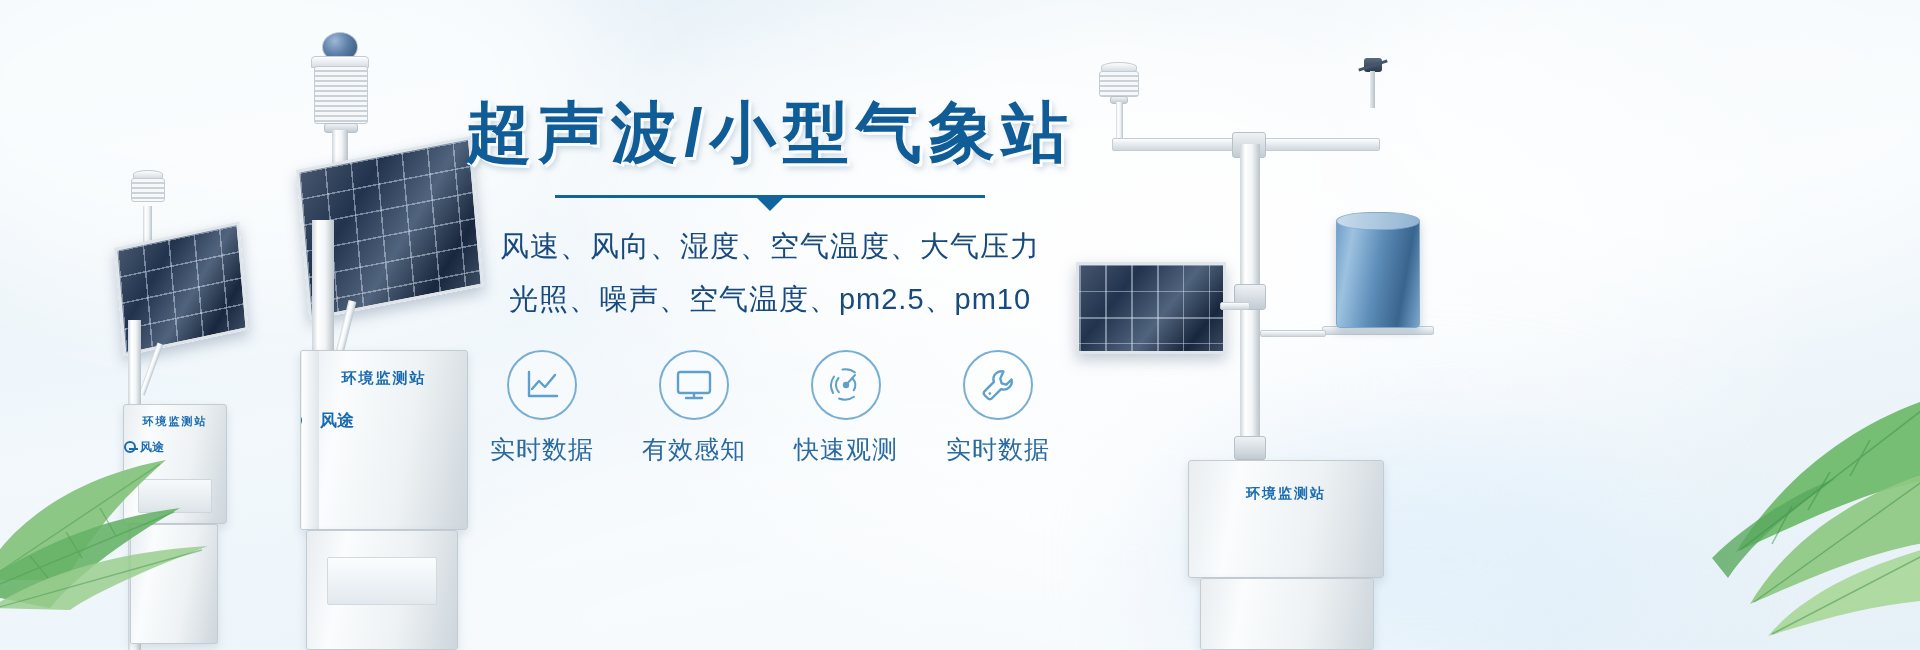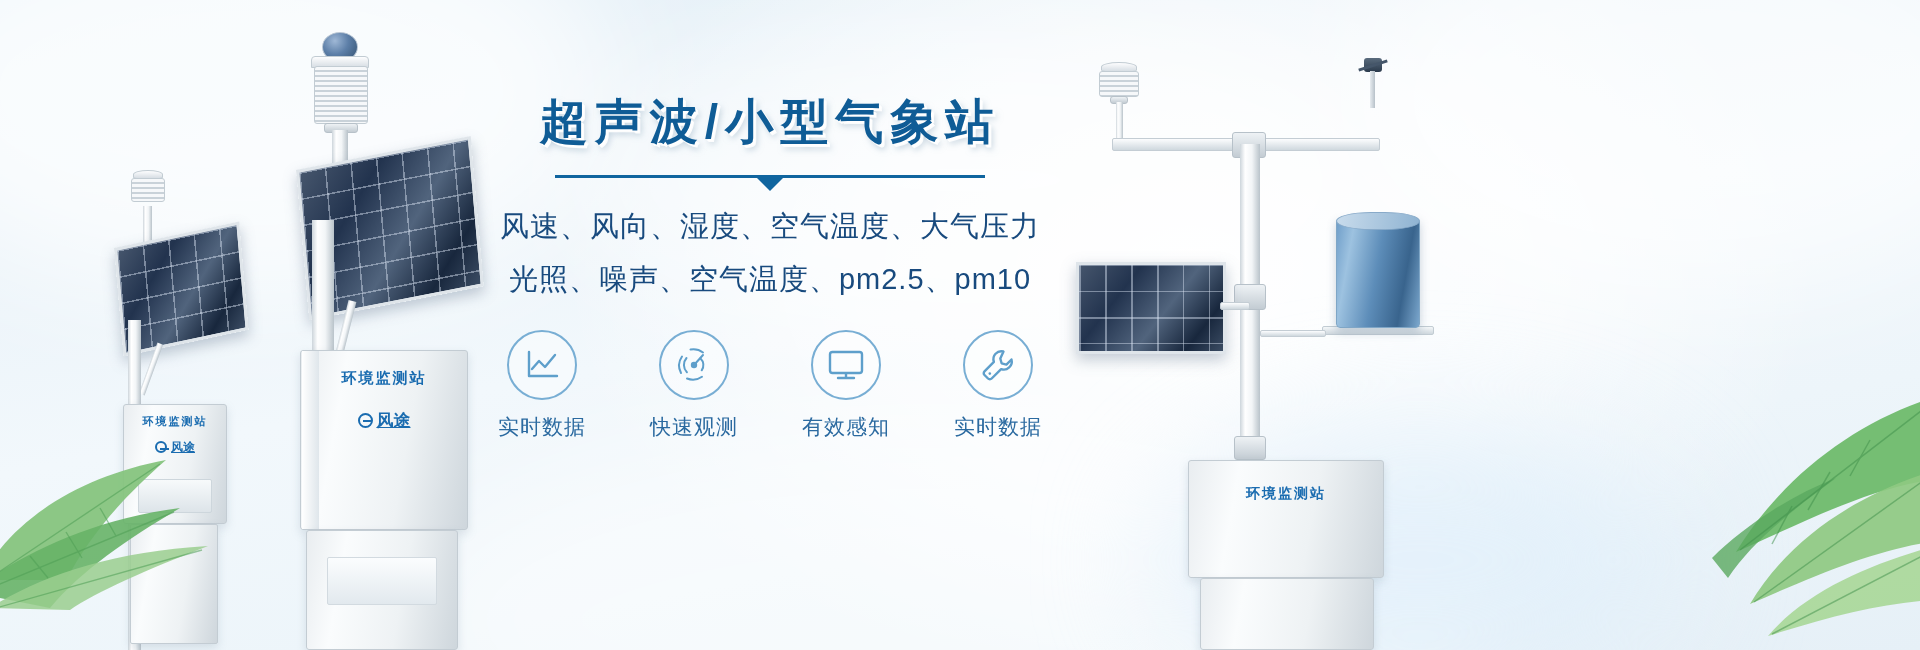--- a/index.html
+++ b/index.html
@@ -22,21 +22,21 @@
   .h2 { right:-120px; top:-100px; width:700px; height:400px; background:rgba(255,255,255,0.6); }
   .h3 { left:380px; bottom:-180px; width:1100px; height:420px; background:rgba(255,255,255,0.55); }
   .h4 { left:560px; top:30px; width:820px; height:300px; background:rgba(255,255,255,0.5); }
   .h5 { right:240px; bottom:-40px; width:520px; height:260px; background:rgba(226,240,250,0.85); }
 
   
   #center {
     position:absolute; left:440px; top:96px; width:660px; text-align:center; z-index:40;
   }
   #title {
-    font-size:48px; font-weight:bold; letter-spacing:7px;
+    font-size:66px; font-weight:bold; letter-spacing:7px;
     color:#0f5c96;
     text-shadow:
       2px 2px 0 #ffffff, 3px 3px 0 rgba(255,255,255,0.9),
       4px 5px 6px rgba(150,175,195,0.55);
     line-height:1.1; white-space:nowrap;
   }
   #divider-wrap { position:relative; width:430px; margin:26px auto 0; height:16px; }
   #divider-line { width:100%; height:3px; background:#10659f; }
   #divider-arrow {
     position:absolute; left:50%; top:3px; transform:translateX(-50%);
@@ -53,21 +53,21 @@
   #features {
     display:flex; justify-content:center; gap:42px; margin-top:30px;
   }
   .feature { width:110px; text-align:center; }
   .f-circle {
     width:70px; height:70px; margin:0 auto; border-radius:50%;
     border:2px solid #78aed4; display:flex; align-items:center; justify-content:center;
     background:rgba(255,255,255,0.35);
   }
   .f-label {
-    margin-top:13px; font-size:21px; color:#2b6aa0; letter-spacing:1px; white-space:nowrap;
+    margin-top:13px; font-size:25px; color:#2b6aa0; letter-spacing:1px; white-space:nowrap;
   }
 
   
   .leaf { position:absolute; z-index:30; pointer-events:none; }
   #leaf-left  { left:-30px; bottom:40px; }
   #leaf-right { right:-10px; bottom:10px; }
 
   
   .station { position:absolute; z-index:20; }
   .pole { position:absolute; background:linear-gradient(90deg,#cdd5db 0%,#ffffff 26%,#f2f5f7 60%,#b9c3ca 100%); }
@@ -75,22 +75,22 @@
     position:absolute;
     background:linear-gradient(100deg,#e9edf0 0%,#fafcfd 24%,#eef2f4 62%,#ced6dc 100%);
     border:1px solid #c3ccd3; border-radius:3px;
     box-shadow:0 4px 10px rgba(120,140,160,0.22);
   }
   .box-label {
     position:absolute; left:0; right:0; text-align:center;
     color:#1a6cb0; font-weight:bold; letter-spacing:2px;
   }
   .brand {
-    position:absolute; left:0; right:0; text-align:center;
-    color:#1a6cb0; font-weight:bold; white-space:nowrap;text-decoration:underline;
+    position:absolute; left:0; right:0; text-align:left;
+    color:#1a6cb0; font-weight:bold; white-space:nowrap;
   }
   .brand .mark {
     display:inline-block; width:15px; height:15px; border-radius:50%;
     border:2px solid #1a6cb0; vertical-align:-2px; margin-right:4px; position:relative;
   }
   .brand .mark::after {
     content:""; position:absolute; left:3px; top:5px; width:9px; height:2px; background:#1a6cb0;
   }
 
   
@@ -310,48 +310,48 @@
           <svg width="36" height="32" viewBox="0 0 36 32">
             <polyline points="5,3 5,27 33,27" fill="none" stroke="#5e9fcb" stroke-width="2.4" stroke-linecap="round" stroke-linejoin="round"></polyline>
             <polyline points="8,20 15,12 21,18 31,6" fill="none" stroke="#5e9fcb" stroke-width="2.4" stroke-linecap="round" stroke-linejoin="round"></polyline>
           </svg>
         </div>
         <div class="f-label">实时数据</div>
       </div>
 
       <div class="feature">
         <div class="f-circle">
+          <svg width="38" height="32" viewBox="0 0 38 32">
+            <rect x="3" y="3" width="32" height="21" rx="2.5" fill="none" stroke="#5e9fcb" stroke-width="2.4"></rect>
+            <line x1="19" y1="24" x2="19" y2="28" stroke="#5e9fcb" stroke-width="2.4"></line>
+            <line x1="11" y1="29" x2="27" y2="29" stroke="#5e9fcb" stroke-width="2.4" stroke-linecap="round"></line>
+          </svg>
+        </div>
+        <div class="f-label">有效感知</div>
+      </div>
+
+      <div class="feature">
+        <div class="f-circle">
           <svg width="38" height="38" viewBox="0 0 38 38">
             <g fill="none" stroke="#5e9fcb" stroke-width="2" stroke-linecap="round">
               <circle cx="19" cy="19" r="3.2" fill="#5e9fcb" stroke="none"></circle>
               <path d="M19 19 L28 9"></path>
               <path d="M25.5 12.5 a9 9 0 0 1 1.2 11.8"></path>
               <path d="M11.5 12.0 a10.5 10.5 0 0 0 0.4 14.2"></path>
               <path d="M28.0 6.5 a16 16 0 0 0 -12.5 -3.0"></path>
               <path d="M7.0 10.5 a16 16 0 0 0 -1.0 16.5"></path>
               <path d="M12.0 32.5 a16 16 0 0 0 15.0 -1.8"></path>
             </g>
           </svg>
         </div>
         <div class="f-label">快速观测</div>
       </div>
 
       <div class="feature">
         <div class="f-circle">
-          <svg width="38" height="32" viewBox="0 0 38 32">
-            <rect x="3" y="3" width="32" height="21" rx="2.5" fill="none" stroke="#5e9fcb" stroke-width="2.4"></rect>
-            <line x1="19" y1="24" x2="19" y2="28" stroke="#5e9fcb" stroke-width="2.4"></line>
-            <line x1="11" y1="29" x2="27" y2="29" stroke="#5e9fcb" stroke-width="2.4" stroke-linecap="round"></line>
-          </svg>
-        </div>
-        <div class="f-label">有效感知</div>
-      </div>
-
-      <div class="feature">
-        <div class="f-circle">
           <svg width="38" height="38" viewBox="0 0 38 38">
             <g fill="none" stroke="#5e9fcb" stroke-width="2.4" stroke-linecap="round" stroke-linejoin="round">
               <path d="M24.5 5.5 a8 8 0 0 0 -9.6 10.4 L5.5 25.3 a2.6 2.6 0 0 0 0 3.7 l3.5 3.5 a2.6 2.6 0 0 0 3.7 0 l9.4 -9.4 a8 8 0 0 0 10.4 -9.6 l-5.1 5.1 -4.8 -1.3 -1.3 -4.8 z"></path>
               <circle cx="10.8" cy="27.6" r="1.3" fill="#5e9fcb" stroke="none"></circle>
             </g>
           </svg>
         </div>
         <div class="f-label">实时数据</div>
       </div>
 

